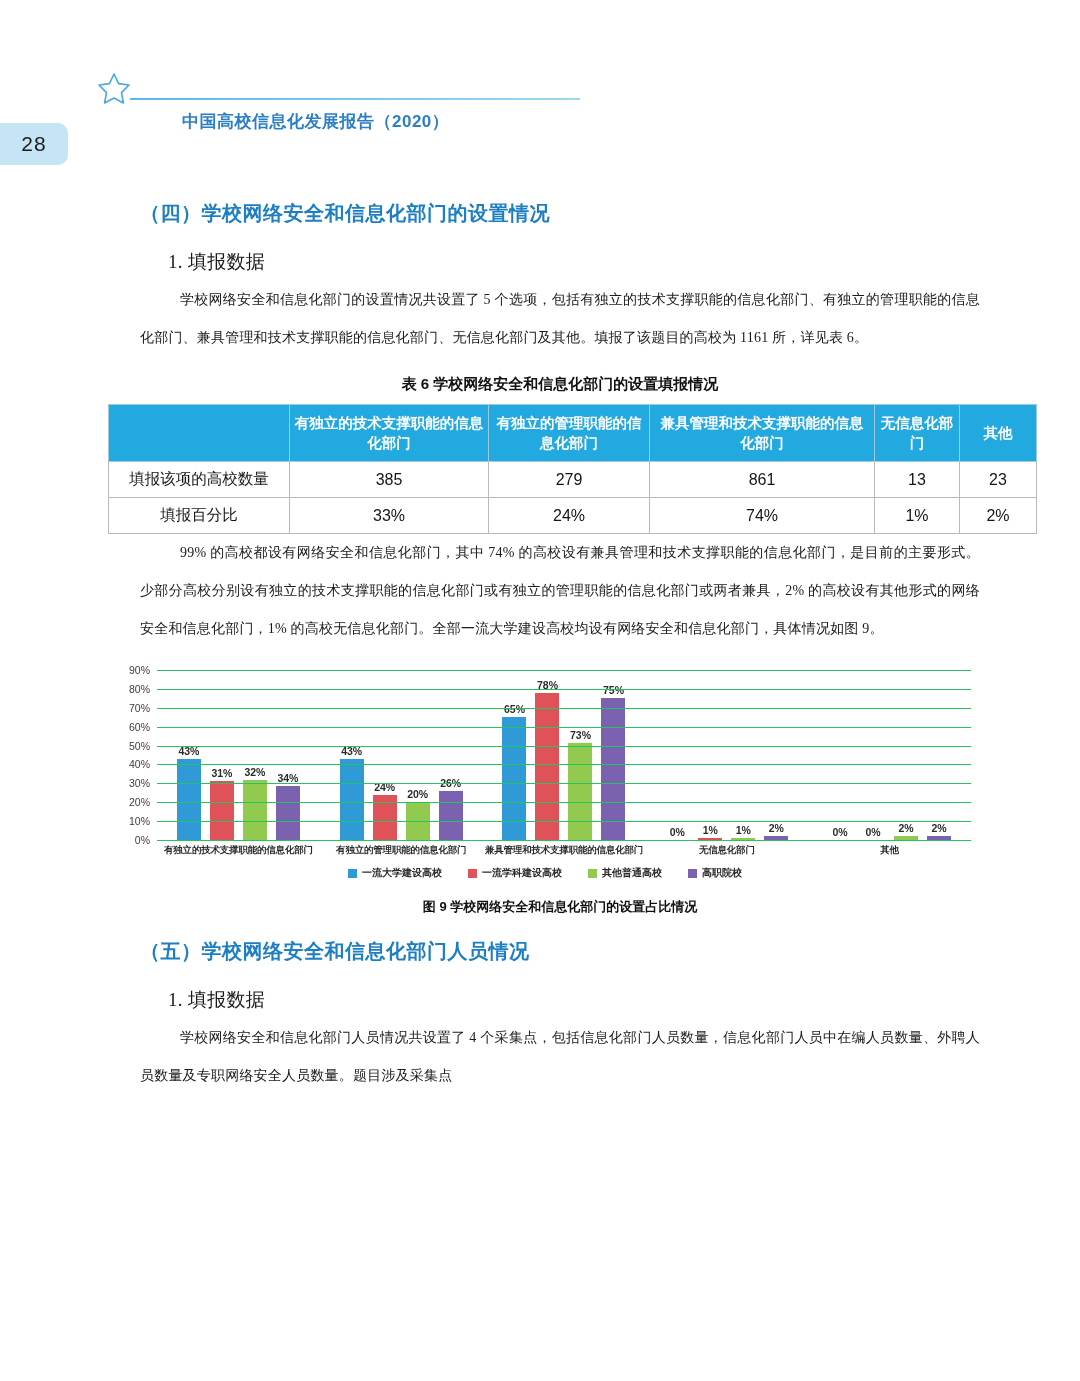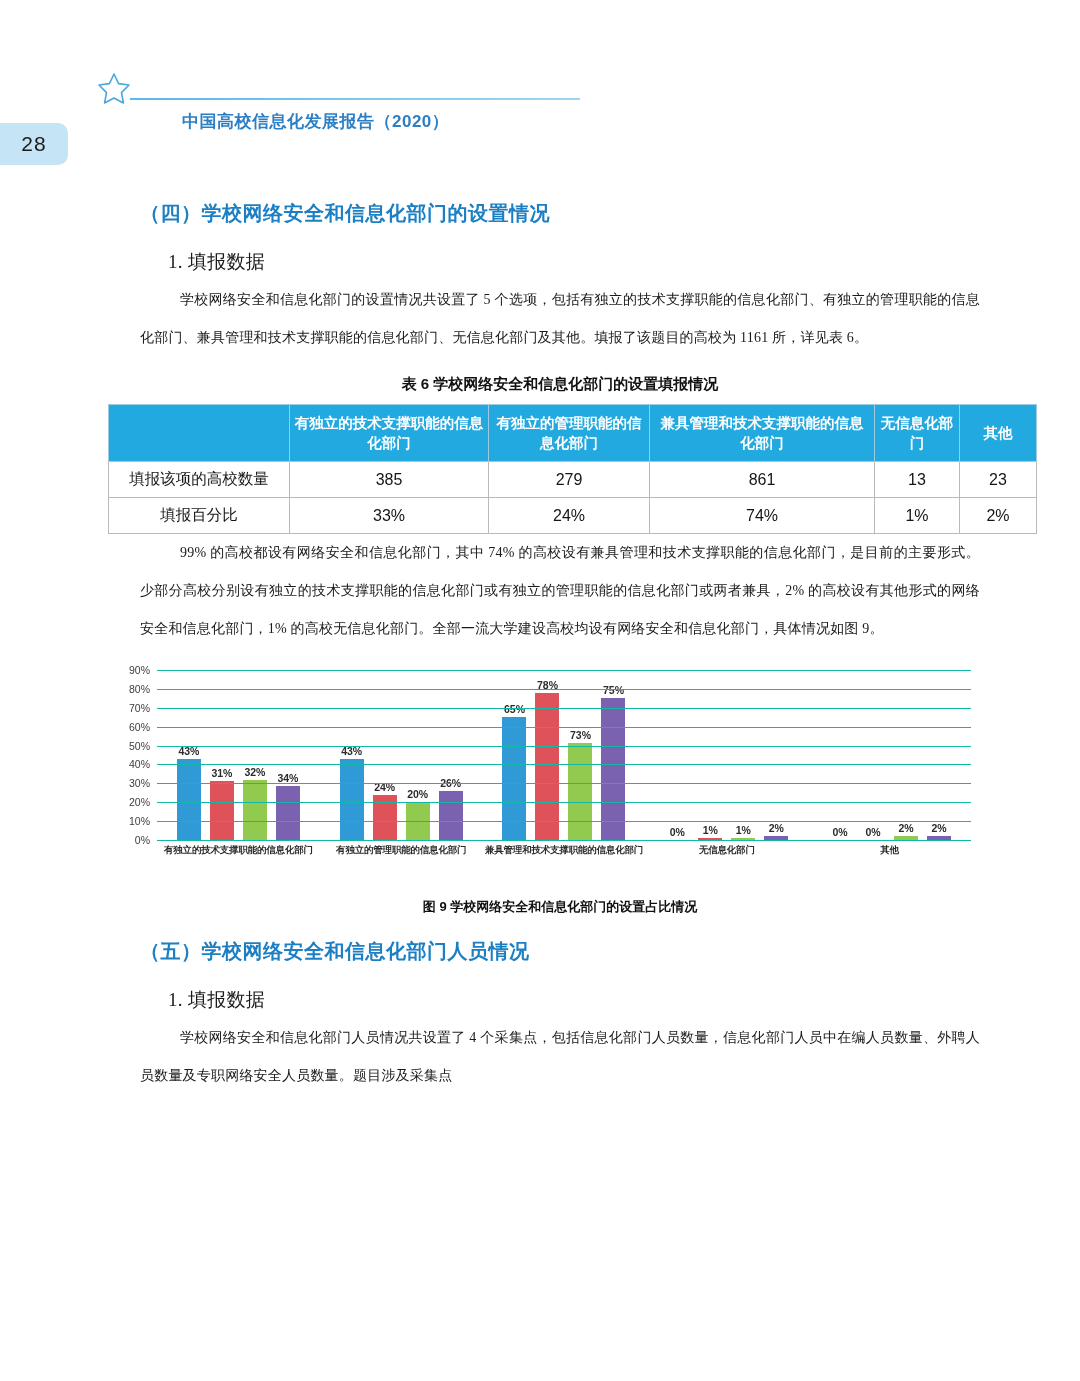--- a/index.html
+++ b/index.html
@@ -168,21 +168,21 @@
     top: 8px;
     right: 14px;
     height: 170px;
     border-bottom: 1px solid #c8c8c8;
   }
   .gridline {
     position: absolute;
     left: 0;
     right: 0;
     height: 1px;
-    background: #14b8a6;
+    background: #22c55e;
   }
   .ytick {
     position: absolute;
     right: 100%;
     margin-right: 7px;
     transform: translateY(-50%);
     font-size: 10.5px;
     color: #3d3d3d;
     white-space: nowrap;
   }
@@ -450,20 +450,38 @@
           <span class="ytick">90%</span>
         </div>
       </div>
     <div class="xlabels" id="chart-xlabels">
         <div class="xlabel">有独立的技术支撑职能的信息化部门</div>
         <div class="xlabel">有独立的管理职能的信息化部门</div>
         <div class="xlabel">兼具管理和技术支撑职能的信息化部门</div>
         <div class="xlabel">无信息化部门</div>
         <div class="xlabel">其他</div>
       </div>
+    <div class="legend" id="chart-legend">
+        <div class="legend-item">
+          <span class="legend-swatch" style="background: rgb(47, 154, 214);"></span>
+          <span>一流大学建设高校</span>
+        </div>
+        <div class="legend-item">
+          <span class="legend-swatch" style="background: rgb(223, 82, 89);"></span>
+          <span>一流学科建设高校</span>
+        </div>
+        <div class="legend-item">
+          <span class="legend-swatch" style="background: rgb(146, 201, 79);"></span>
+          <span>其他普通高校</span>
+        </div>
+        <div class="legend-item">
+          <span class="legend-swatch" style="background: rgb(122, 98, 176);"></span>
+          <span>高职院校</span>
+        </div>
+      </div>
   </div>
 
   <div class="figure-caption">图 9  学校网络安全和信息化部门的设置占比情况</div>
 
   <h2 class="section-heading second">（五）学校网络安全和信息化部门人员情况</h2>
 
   <h3 class="sub-heading">1. 填报数据</h3>
 
   <p class="body-text">学校网络安全和信息化部门人员情况共设置了 4 个采集点，包括信息化部门人员数量，信息化部门人员中在编人员数量、外聘人员数量及专职网络安全人员数量。题目涉及采集点</p>
 

